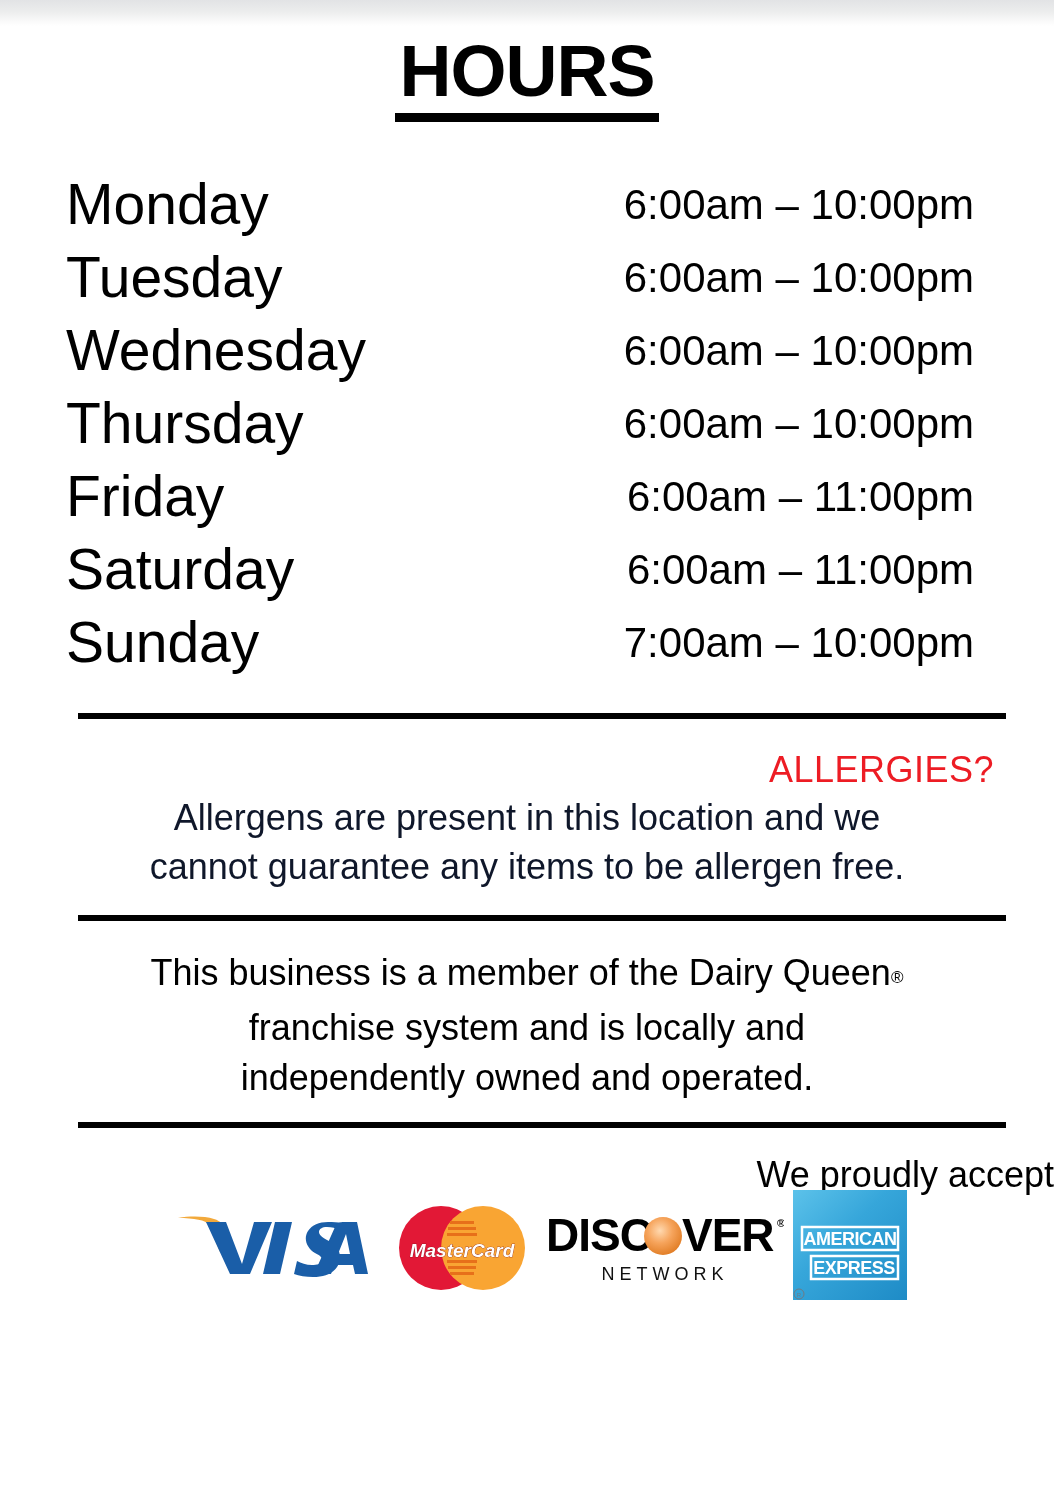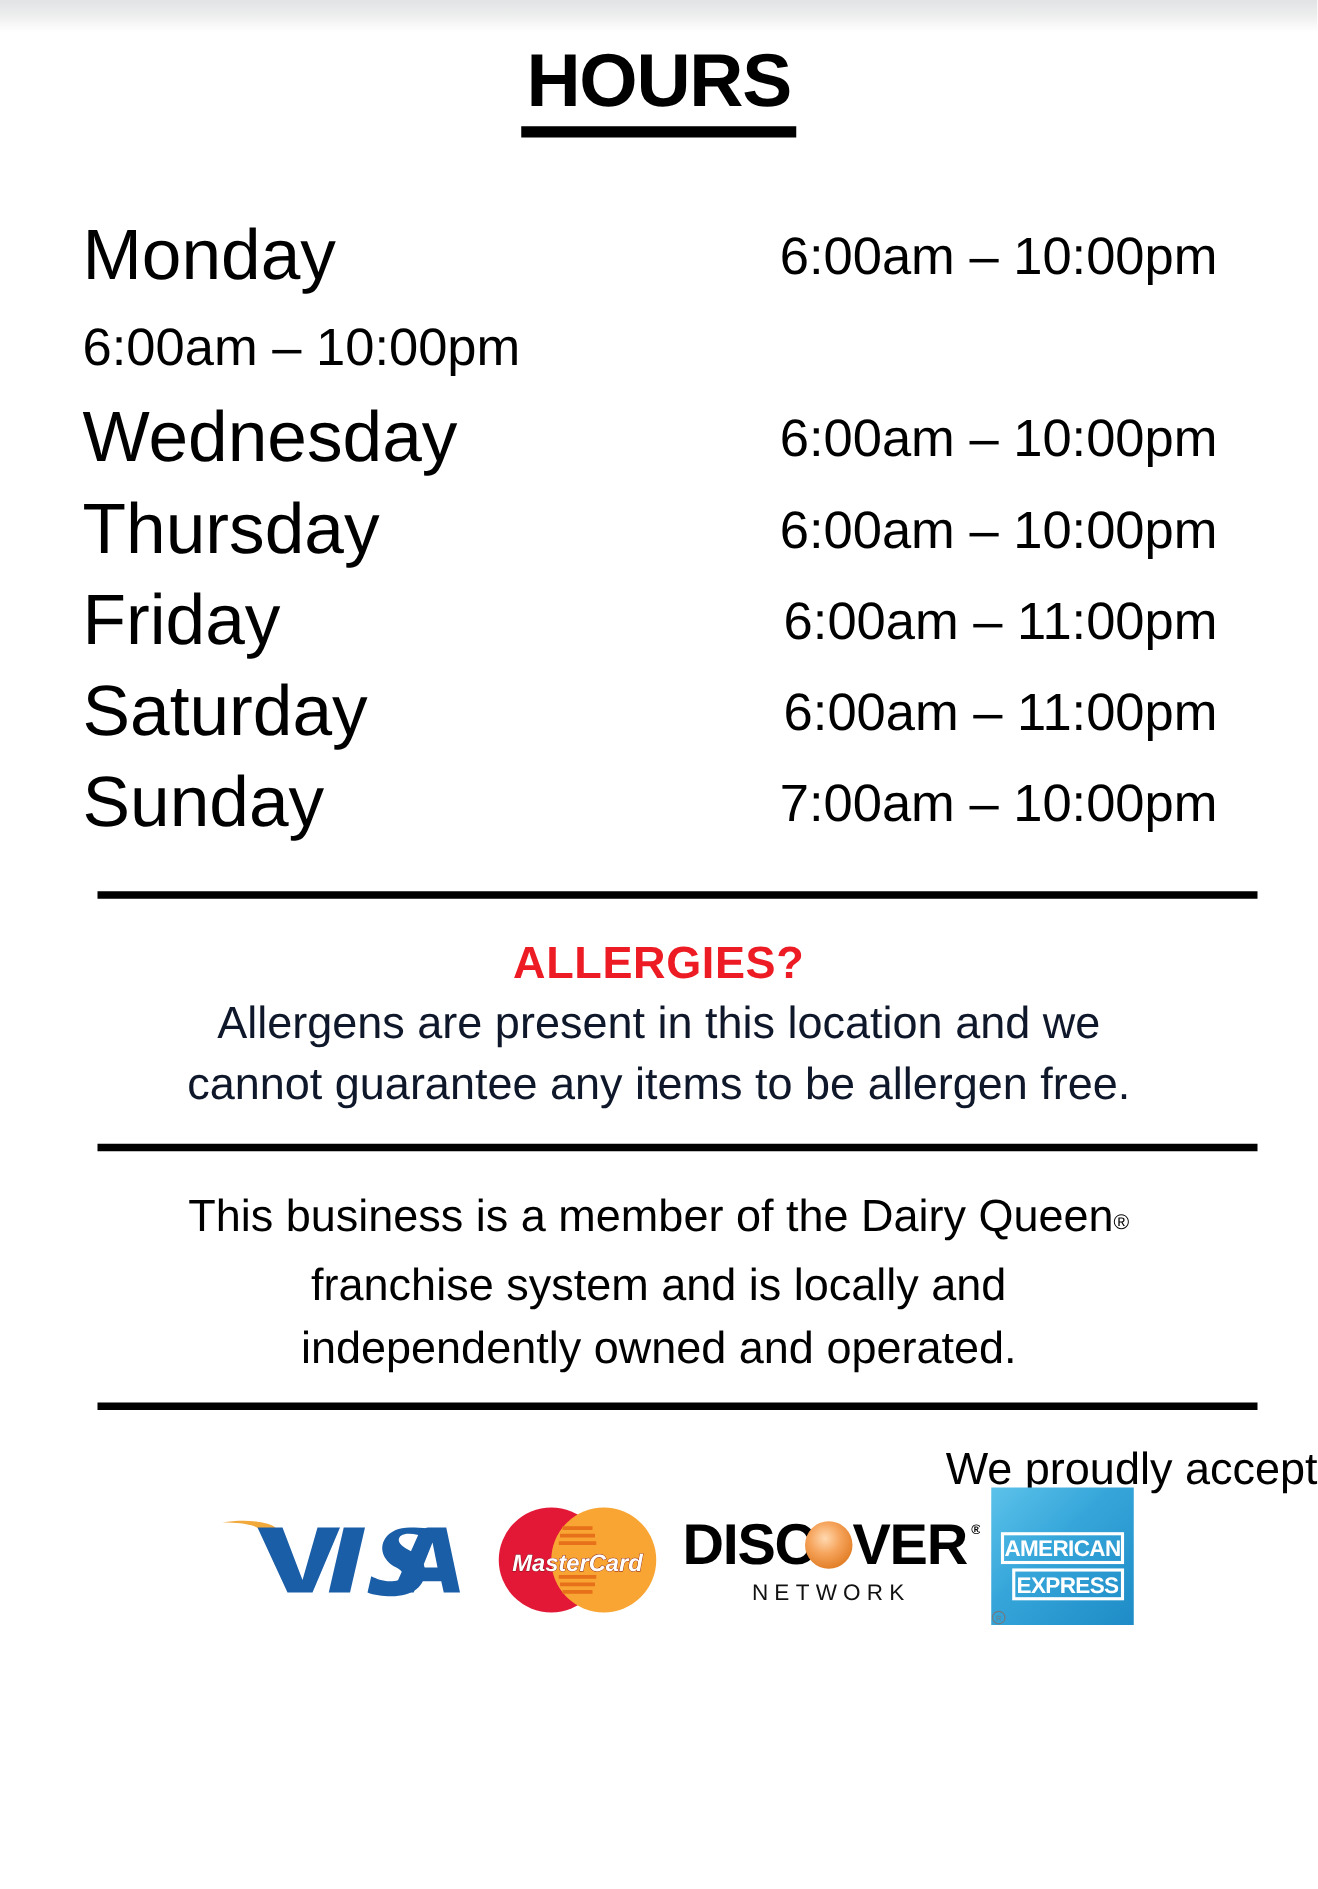--- a/index.html
+++ b/index.html
@@ -37,21 +37,21 @@
   
   .title-wrap {
     position: absolute;
     top: 36px;
     left: 0;
     width: 1054px;
     text-align: center;
   }
   .title {
     display: inline-block;
-    font-size: 60px;
+    font-size: 72px;
     line-height: 0.98;
     font-weight: 700;
     letter-spacing: -1px;
     padding: 0 4px 6px 4px;
     border-bottom: 9px solid #000;
   }
 
   
   .hours {
     position: absolute;
@@ -94,24 +94,25 @@
   
   .allergy {
     position: absolute;
     top: 747px;
     left: 60px;
     width: 934px;
     text-align: center;
   }
   .allergy-head {
     font-size: 36px;
-    font-weight: 700;
+    font-weight: 400;
     line-height: 46px;
     color: #ed1c24;
     letter-spacing: 0.5px;
+    text-align: right;
   }
   .allergy-body {
     font-size: 36px;
     font-weight: 400;
     line-height: 49px;
     color: #0f172a;
   }
 
   
   .franchise {
@@ -195,20 +196,21 @@
   </div>
 
   <div class="hours">
 
     <div class="hours-row">
       <span class="day">Monday</span>
       <span class="time">6:00am – 10:00pm</span>
     </div>
 
     <div class="hours-row">
+      <span class="day">Tuesday</span>
       <span class="time">6:00am – 10:00pm</span>
     </div>
 
     <div class="hours-row">
       <span class="day">Wednesday</span>
       <span class="time">6:00am – 10:00pm</span>
     </div>
 
     <div class="hours-row">
       <span class="day">Thursday</span>

